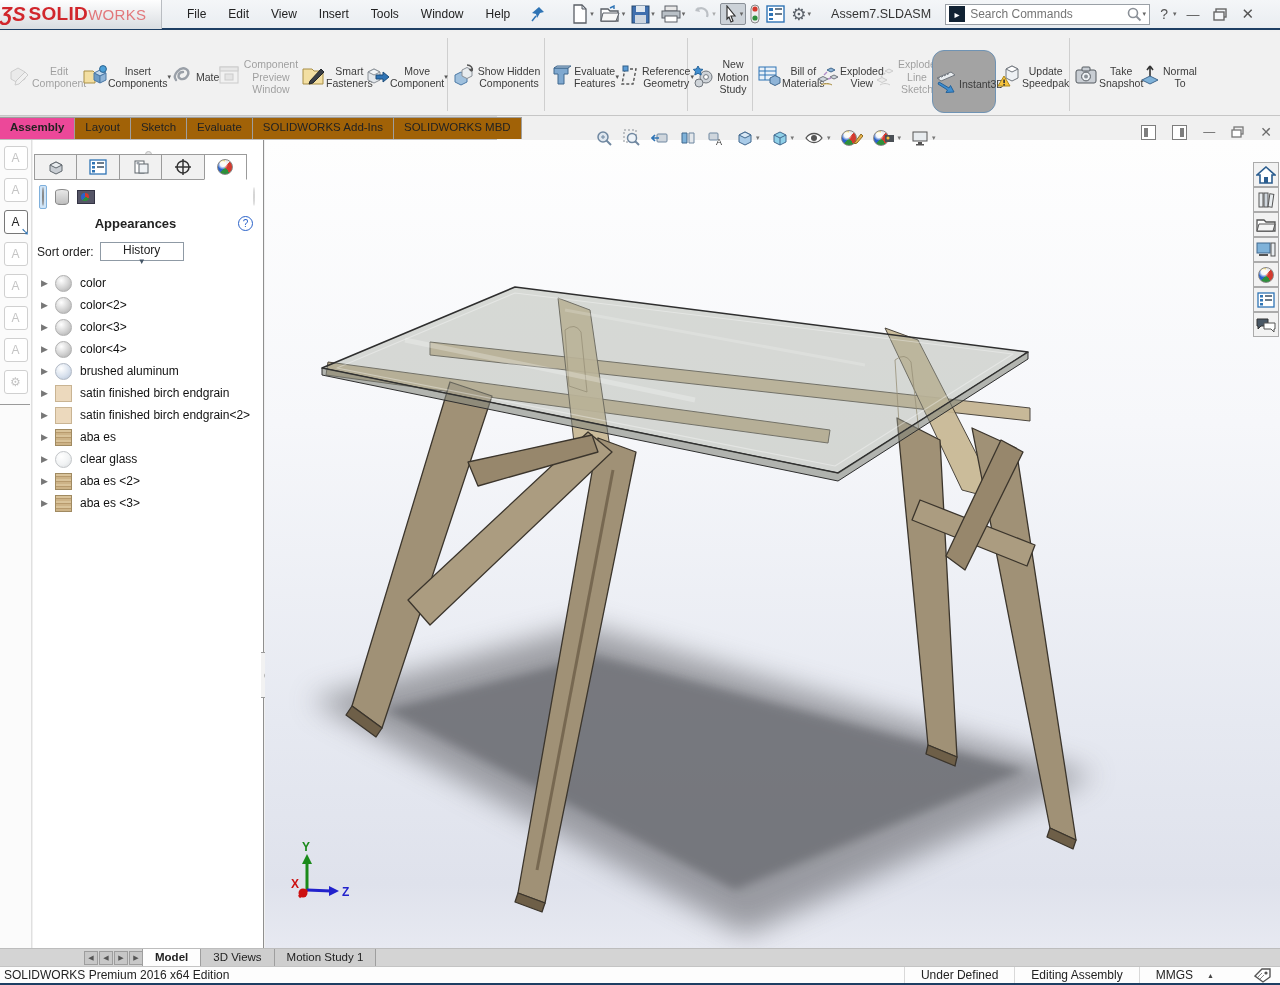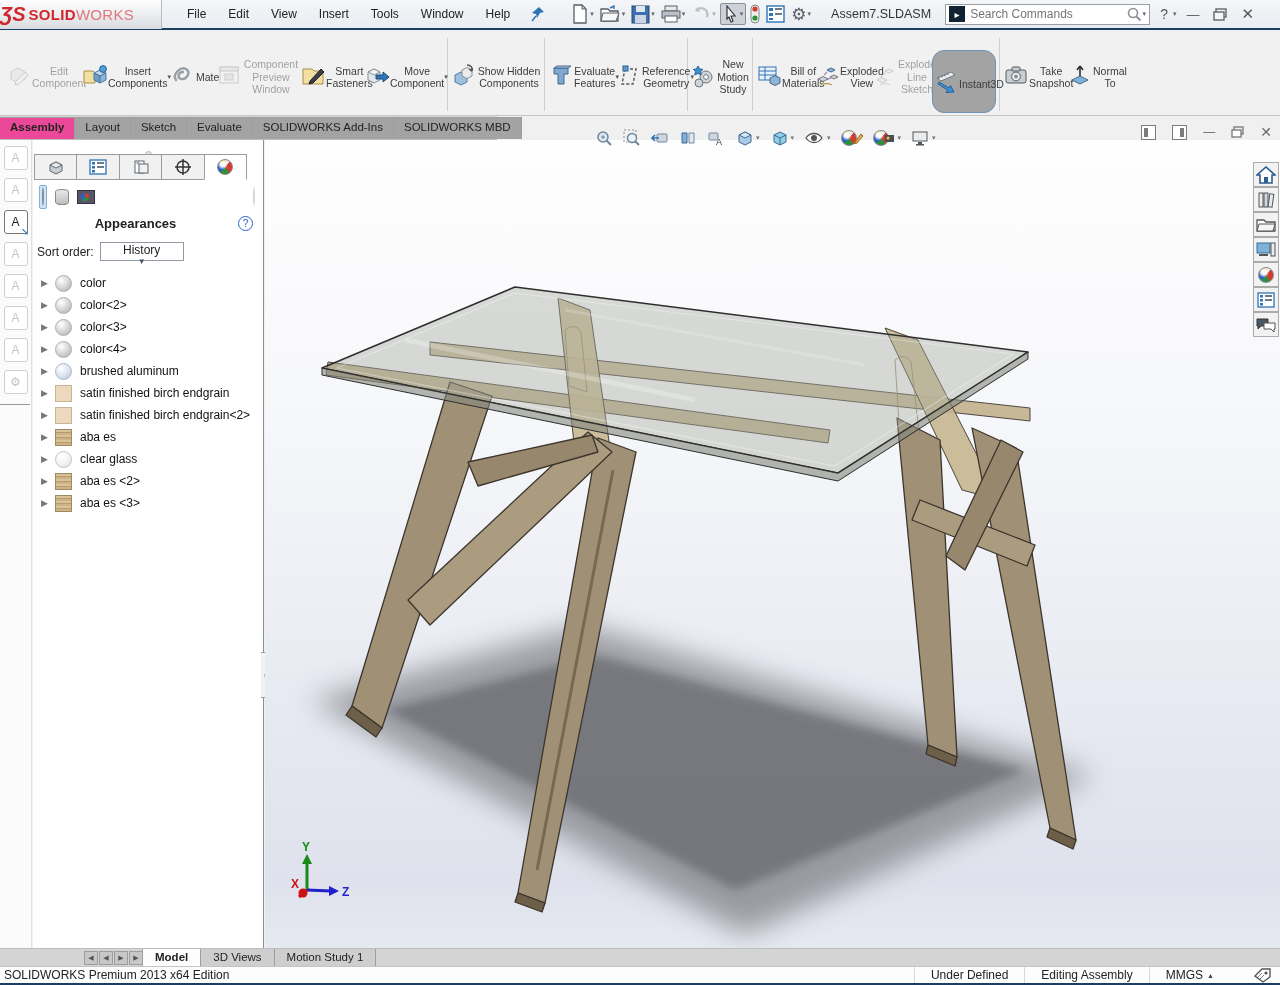--- a/index.html
+++ b/index.html
@@ -4,21 +4,21 @@
 <style>
   * { margin:0; padding:0; box-sizing:border-box; }
   html,body { width:1280px; height:985px; overflow:hidden; font-family:"Liberation Sans", sans-serif; background:#f0f0f0; }
 
   
   .titlebar { position:absolute; left:0; top:0; width:1280px; height:30px;
     background:linear-gradient(180deg,#f4f6f8,#e9edf1); border-bottom:2px solid #1d3e63; display:flex; align-items:center; }
   .logo-block { width:162px; height:30px; background:linear-gradient(180deg,#ffffff,#d9dde1);
     border-right:1px solid #b9bdc2; display:flex; align-items:center; padding-left:0; }
   .logo-ds { color:#d1262c; font-weight:bold; font-style:italic; font-size:20px; margin-right:3px; }
-  .logo-solid { color:#d1262c; font-weight:bold; font-size:15px; letter-spacing:.3px; }
+  .logo-solid { color:#d1262c; font-weight:bold; font-size:19px; letter-spacing:.3px; }
   .logo-works { color:#e2777b; font-weight:normal; font-size:15px; letter-spacing:.3px; }
   .menus { display:flex; margin-left:14px; }
   .menu-item { padding:5px 11px; font-size:12px; color:#222; cursor:default;text-align:center; }
   .pin-icon { width:18px; height:18px; margin:0 8px; }
   .tb-icons { display:flex; align-items:center; margin-left:14px; gap:2px; }
   .tbtn { height:24px; display:flex; align-items:center; padding:0 2px; }
   .caret-s { font-size:7px; color:#666; margin-left:1px; }
   .sel-box { border:1px solid #8a9097; background:#ccd2d8; border-radius:2px; padding:1px 2px; display:flex; align-items:center; }
   .doc-title { font-size:12.5px; color:#333; margin:0 14px 0 18px; white-space:nowrap; }
   .searchbox { display:flex; align-items:center; width:205px; height:21px; background:#fff;
@@ -35,21 +35,21 @@
   .rb .ric { width:26px; height:26px; flex:none; }
   .rb .rlabel { font-size:10.5px; line-height:1.18; color:#3c3c3c; text-align:center; margin-top:2px; }
   .rb .rcaret { font-size:7px; color:#555; margin-top:1px; }
   .rb.disabled { opacity:.45; filter:grayscale(1); }
   .rb.active { background:#a3a3a3; border:1px solid #6f93b4; border-radius:12px;margin-top:14px; }
   .rsep { width:1px; background:#cfcfcf; margin:2px 3px; }
 
   
   .cmdtabs { position:absolute; left:0; top:116px; width:497px; height:24px; background:#d6d6d6;
     display:flex; align-items:flex-end; border-bottom:1px solid #bdbdbd; }
-  .ctab { height:22px; padding:3px 10px 0; font-size:11.5px; color:#222; background:#a3a3a3;
+  .ctab { height:22px; padding:3px 10px 0; font-size:11.5px; color:#222; background:#a16207;
     border:1px solid #9e9e9e; border-bottom:none; margin-left:-1px; white-space:nowrap; }
   .ctab.active { background:#ec4899; font-weight:bold; }
 
   
   .main { position:absolute; left:0; top:140px; width:1280px; height:808px; }
 
   
   .leftstrip { position:absolute; left:0; top:0; width:32px; height:808px; background:#fbfbfb; border-right:1px solid #e0e0e0; }
   .lsbtn { width:24px; height:24px; margin:6px auto 8px; border:1px solid #d0d0d0; border-radius:3px;
     color:#c4c4c4; font-size:12px; display:flex; align-items:center; justify-content:center; position:relative; background:#fff; }
@@ -120,21 +120,21 @@
   .navbtn { width:14px; height:14px; background:#c7c7c7; border:1px solid #9d9d9d; color:#555;
     font-size:7px; display:flex; align-items:center; justify-content:center; }
   .btab { height:18px; padding:2px 12px 0; font-size:11.5px; color:#222; background:#cecece;
     border:1px solid #9e9e9e; border-top:none; margin-left:-1px; white-space:nowrap; }
   .btab.active { background:#fdfdfd; font-weight:bold; }
   .statusbar { position:absolute; left:0; top:966px; width:1280px; height:19px; background:#fdfdfd;
     border-top:1px solid #c4c4c4; border-bottom:2px solid #1d3e63; display:flex; align-items:center; font-size:12px; color:#222; }
   .st-left { margin-left:4px; }
   .st-right { margin-left:auto; display:flex; align-items:center; height:100%; }
   .st-item { padding:0 16px; border-left:1px solid #d9d9d9; height:100%; display:flex; align-items:center; }
-  .st-units { display:flex; align-items:center; gap:4px; }
+  .st-units { display:flex; align-items:center; gap:14px; }
   .st-units .up { font-size:7px; color:#444; }
   .st-tag { margin:0 8px 0 24px; }
 </style>
 </head>
 <body>
 
 <div class="titlebar">
   <div class="logo-block">
     <span class="logo-ds">ƷS</span>
     <span class="logo-solid">SOLID</span>
@@ -360,20 +360,30 @@
       </svg>
     <span class="rlabel">Explode Line Sketch</span>
   </div>
   <div class="rb active" style="width:64px">
     <svg class="ric" viewBox="0 0 26 26">
         <path d="M4 8 L18 2 L22 5 L8 11 Z" fill="#e8ecef" stroke="#70767d"></path>
         <path d="M5 8.5 l2-1 M8 7.2 l2-1 M11 5.9 l2-1 M14 4.6 l2-1" stroke="#70767d"></path>
         <path d="M6 12 L16 18 l1.5-2.5 L21 22 l-8 .5 1.5-2.5 L5 14 z" fill="#3f8ed0" stroke="#26639a"></path>
       </svg>
     <span class="rlabel">Instant3D</span>
+  </div>
+  <div class="rb" style="width:70px">
+    <svg class="ric" viewBox="0 0 26 26">
+        <path d="M10 6 l6-3 6 3 v9 l-6 3 -6-3 z" fill="#eef1f4" stroke="#70767d"></path>
+        <path d="M10 6 l6-3 6 3 -6 3 z" fill="#fff" stroke="#70767d"></path>
+        <path d="M8 13 l6 10 h-12 z" fill="#f6c33d" stroke="#b08a1a"></path>
+        <rect x="7.3" y="16.5" width="1.6" height="3.6" fill="#333"></rect>
+        <rect x="7.3" y="21" width="1.6" height="1.6" fill="#333"></rect>
+      </svg>
+    <span class="rlabel">Update Speedpak</span>
   </div>
   <div class="rsep"></div>
   <div class="rb" style="width:64px">
     <svg class="ric" viewBox="0 0 26 26">
         <rect x="3" y="7" width="20" height="13" rx="2" fill="#c9ced4" stroke="#555b61"></rect>
         <rect x="9" y="4" width="8" height="4" rx="1" fill="#c9ced4" stroke="#555b61"></rect>
         <circle cx="13" cy="13.5" r="4.4" fill="#eef1f4" stroke="#555b61"></circle>
         <circle cx="13" cy="13.5" r="2" fill="#8a9097"></circle>
       </svg>
     <span class="rlabel">Take Snapshot</span>
@@ -738,21 +748,21 @@
     <span class="navbtn">◀</span>
     <span class="navbtn">▶</span>
     <span class="navbtn">▶</span>
   </div>
   <span class="btab active">Model</span>
   <span class="btab">3D Views</span>
   <span class="btab">Motion Study 1</span>
 </div>
 
 <div class="statusbar">
-  <span class="st-left">SOLIDWORKS Premium 2013 x64 Edition</span>
+  <span class="st-left">SOLIDWORKS Premium 2016 x64 Edition</span>
   <div class="st-right">
     <span class="st-item">Under Defined</span>
     <span class="st-item">Editing Assembly</span>
     <span class="st-item st-units">
       <span>MMGS</span>
       <span class="up">▲</span>
     </span>
     <svg class="st-tag" width="18" height="15" viewBox="0 0 18 15">
         <path d="M1 8 L8 1 h8 v8 l-7 5 z" fill="#fff" stroke="#555" stroke-width="1.4"></path>
         <circle cx="12" cy="5" r="1.6" fill="#555"></circle>

